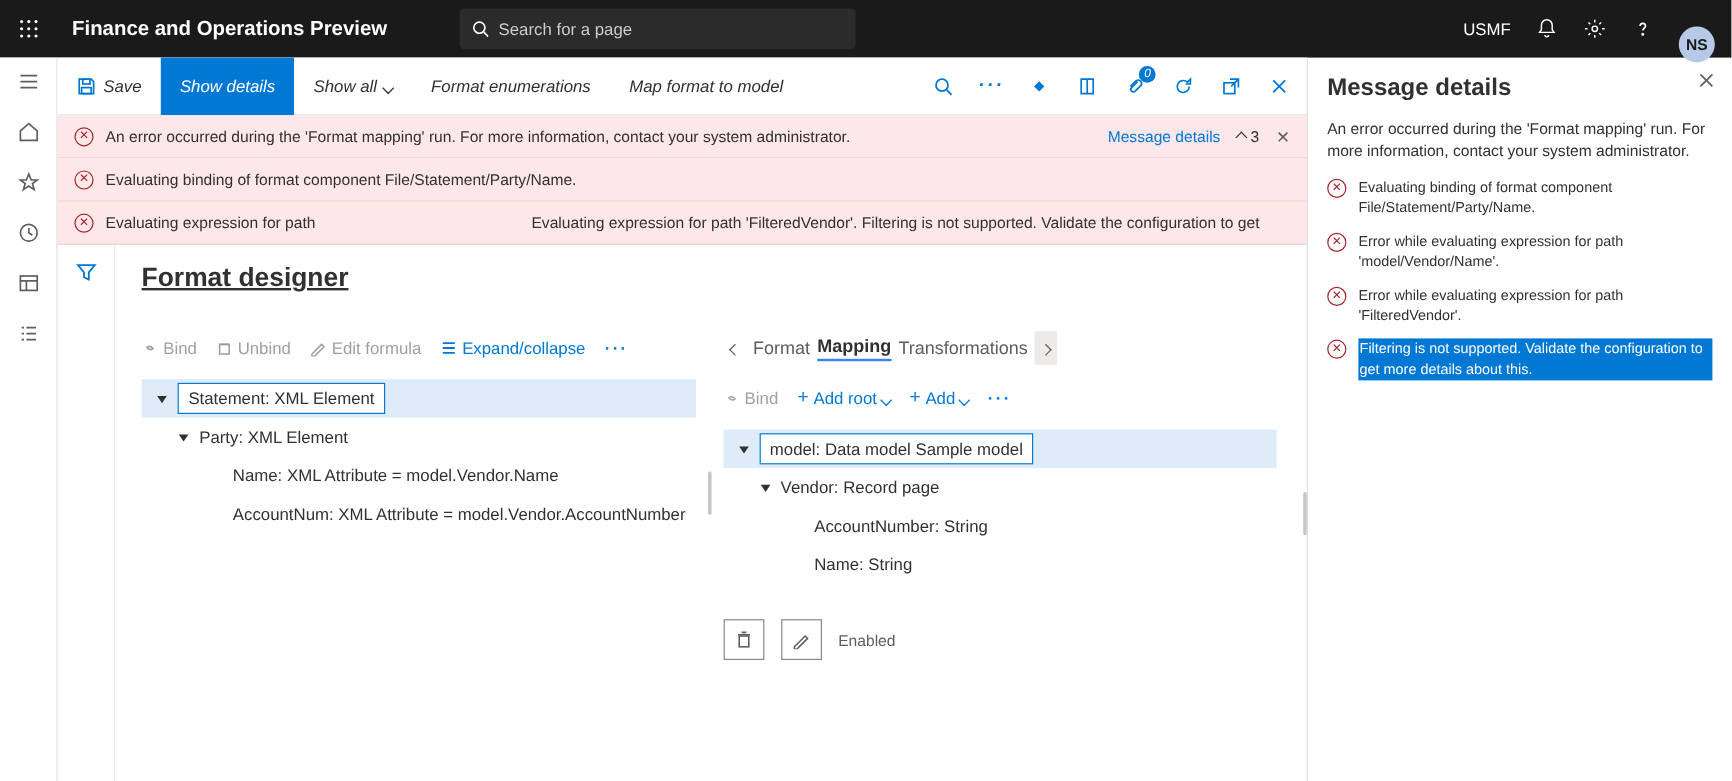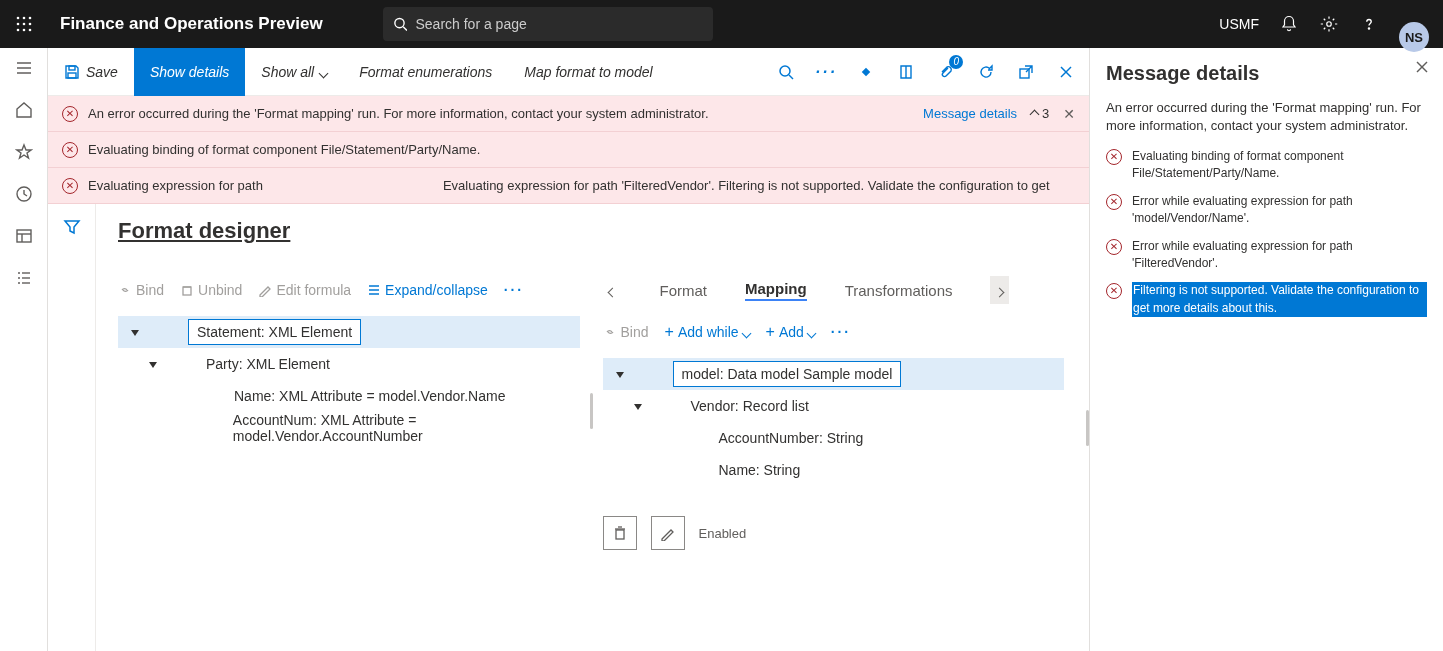--- a/index.html
+++ b/index.html
@@ -52,28 +52,28 @@
 .breadcrumb { font-size:13px; color:#605e5c; margin-bottom:2px; }
 .page-title { font-size:22px; font-weight:600; margin-bottom:28px;text-decoration:underline; }
 
 .panes { display:flex; gap:10px; min-height:0; }
 .pane { flex:1; min-width:0; }
 .pane-toolbar { display:flex; align-items:center; gap:16px; height:36px; font-size:14px; color:#a19f9d; }
 .pane-toolbar .tbtn { display:flex; align-items:center; gap:4px; cursor:pointer; }
 .pane-toolbar .tbtn.enabled { color:#0078d4; }
 .pane-toolbar .more { color:#0078d4; font-weight:bold; letter-spacing:2px; }
 
-.pane-tabs { display:flex; align-items:center; gap:38px; height:36px; font-size:15px; }
+.pane-tabs { display:flex; align-items:center; gap:6px; height:36px; font-size:15px; }
 .pane-tabs .arrow { color:#605e5c; cursor:pointer; padding:0 6px; }
 .pane-tabs .arrow.box { background:#edebe9; height:28px; display:flex; align-items:center; }
 .pane-tabs .tab { color:#605e5c; cursor:pointer; }
 .pane-tabs .tab.active { color:#323130; font-weight:600; border-bottom:2px solid #3b82f6; padding-bottom:2px;text-align:right; }
 
 .tree { margin-top:8px; font-size:14px; }
-.tree-row { display:flex; align-items:center; height:32px;gap:40px; }
+.tree-row { display:flex; align-items:center; height:32px; }
 .tree-row .tw { width:14px; height:14px; margin-right:6px; display:flex; align-items:center; justify-content:center; cursor:pointer; }
 .tree-row.selected .label-box { border:1px solid #0078d4; padding:4px 8px; background:#fff; }
 .tree-row.banded { background:#deecf9; }
 .ind1 { padding-left:10px; } .ind2 { padding-left:28px; } .ind3 { padding-left:56px; }
 
 .pane-tool2 { display:flex; align-items:center; gap:16px; height:36px; font-size:14px; margin-top:6px; }
 .pane-tool2 .tbtn { display:flex; align-items:center; gap:4px; color:#a19f9d; cursor:pointer; }
 .pane-tool2 .tbtn.enabled { color:#0078d4; }
 
 .param-row { display:flex; align-items:center; gap:14px; margin-top:30px; }
@@ -374,42 +374,42 @@
             </div>
             <div class="pane-tool2">
               <span class="tbtn">
                   <svg width="14" height="14" viewBox="0 0 14 14" fill="none" stroke="#a19f9d" stroke-width="1.3">
                     <path d="M5 7a3 3 0 005 0M9 7a3 3 0 00-5 0"></path>
                   </svg>
                   <span>Bind</span>
                 </span>
               <span class="tbtn enabled">
                   <span style="font-size:16px;font-weight:300;">+</span>
-                  <span>Add while</span>
+                  <span>Add root</span>
                   <span class="chev"></span>
                 </span>
               <span class="tbtn enabled">
                   <span style="font-size:16px;font-weight:300;">+</span>
                   <span>Add</span>
                   <span class="chev"></span>
                 </span>
               <span class="more" style="color:#0078d4;font-weight:bold;letter-spacing:2px;">···</span>
             </div>
             <div class="tree">
               <div class="tree-row banded selected ind1">
                   <span class="tw">
                     <span class="twisty"></span>
                   </span>
                   <span class="label-box">model: Data model Sample model</span>
                 </div>
               <div class="tree-row ind2">
                   <span class="tw">
                     <span class="twisty"></span>
                   </span>
-                  <span>Vendor: Record list</span>
+                  <span>Vendor: Record page</span>
                 </div>
               <div class="tree-row ind3">
                   <span class="tw"></span>
                   <span>AccountNumber: String</span>
                 </div>
               <div class="tree-row ind3">
                   <span class="tw"></span>
                   <span>Name: String</span>
                 </div>
             </div>

